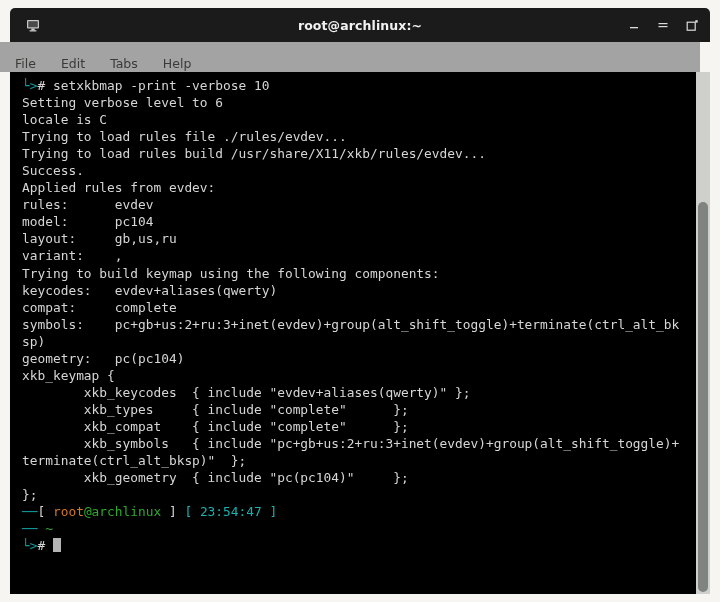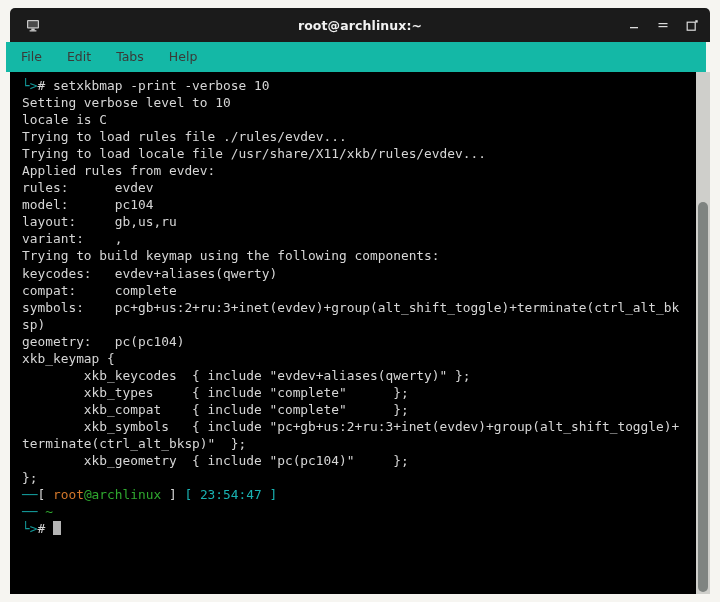--- a/index.html
+++ b/index.html
@@ -69,27 +69,27 @@
     height: 16px;
     display: flex;
     align-items: center;
     justify-content: center;
     color: #dcdcdc;
   }
 
   
   .menubar {
     position: absolute;
-    left: 6px;
+    left: 0;
     top: 42px;
     width: 700px;
     height: 30px;
-    background: #14b8a6;
-    display: flex;
-    align-items: center;
+    background: #a3a3a3;
+    display: flex;
+    align-items: flex-end;
     box-sizing: border-box;
     padding-left: 12px;
   }
   .menu-item {
     font-size: 12.5px;
     color: #3a3a38;
     font-family: "DejaVu Sans", sans-serif;
     margin-right: 19px;
     padding: 2px 3px;
     line-height: 1;
@@ -201,24 +201,25 @@
     <div class="menu-item">Tabs</div>
     <div class="menu-item">Help</div>
   </div>
 
   <div class="terminal">
     <div class="term-screen" id="term-screen">
 
       <div class="term-line"><span class="c-teal">└&gt;</span><span class="c-white">#</span><span class="c-white"> setxkbmap -print -verbose 10</span></div>
 
       <div id="output-lines">
-          <div class="term-line c-white">Setting verbose level to 10</div>
+          <div class="term-line c-white">Setting verbose level to 6</div>
           <div class="term-line c-white">locale is C</div>
           <div class="term-line c-white">Trying to load rules file ./rules/evdev...</div>
-          <div class="term-line c-white">Trying to load locale file /usr/share/X11/xkb/rules/evdev...</div>
+          <div class="term-line c-white">Trying to load rules build /usr/share/X11/xkb/rules/evdev...</div>
+          <div class="term-line c-white">Success.</div>
           <div class="term-line c-white">Applied rules from evdev:</div>
           <div class="term-line c-white">rules:      evdev</div>
           <div class="term-line c-white">model:      pc104</div>
           <div class="term-line c-white">layout:     gb,us,ru</div>
           <div class="term-line c-white">variant:    ,</div>
           <div class="term-line c-white">Trying to build keymap using the following components:</div>
           <div class="term-line c-white">keycodes:   evdev+aliases(qwerty)</div>
           <div class="term-line c-white">compat:     complete</div>
           <div class="term-line c-white">symbols:    pc+gb+us:2+ru:3+inet(evdev)+group(alt_shift_toggle)+terminate(ctrl_alt_bk</div>
           <div class="term-line c-white">sp)</div>

